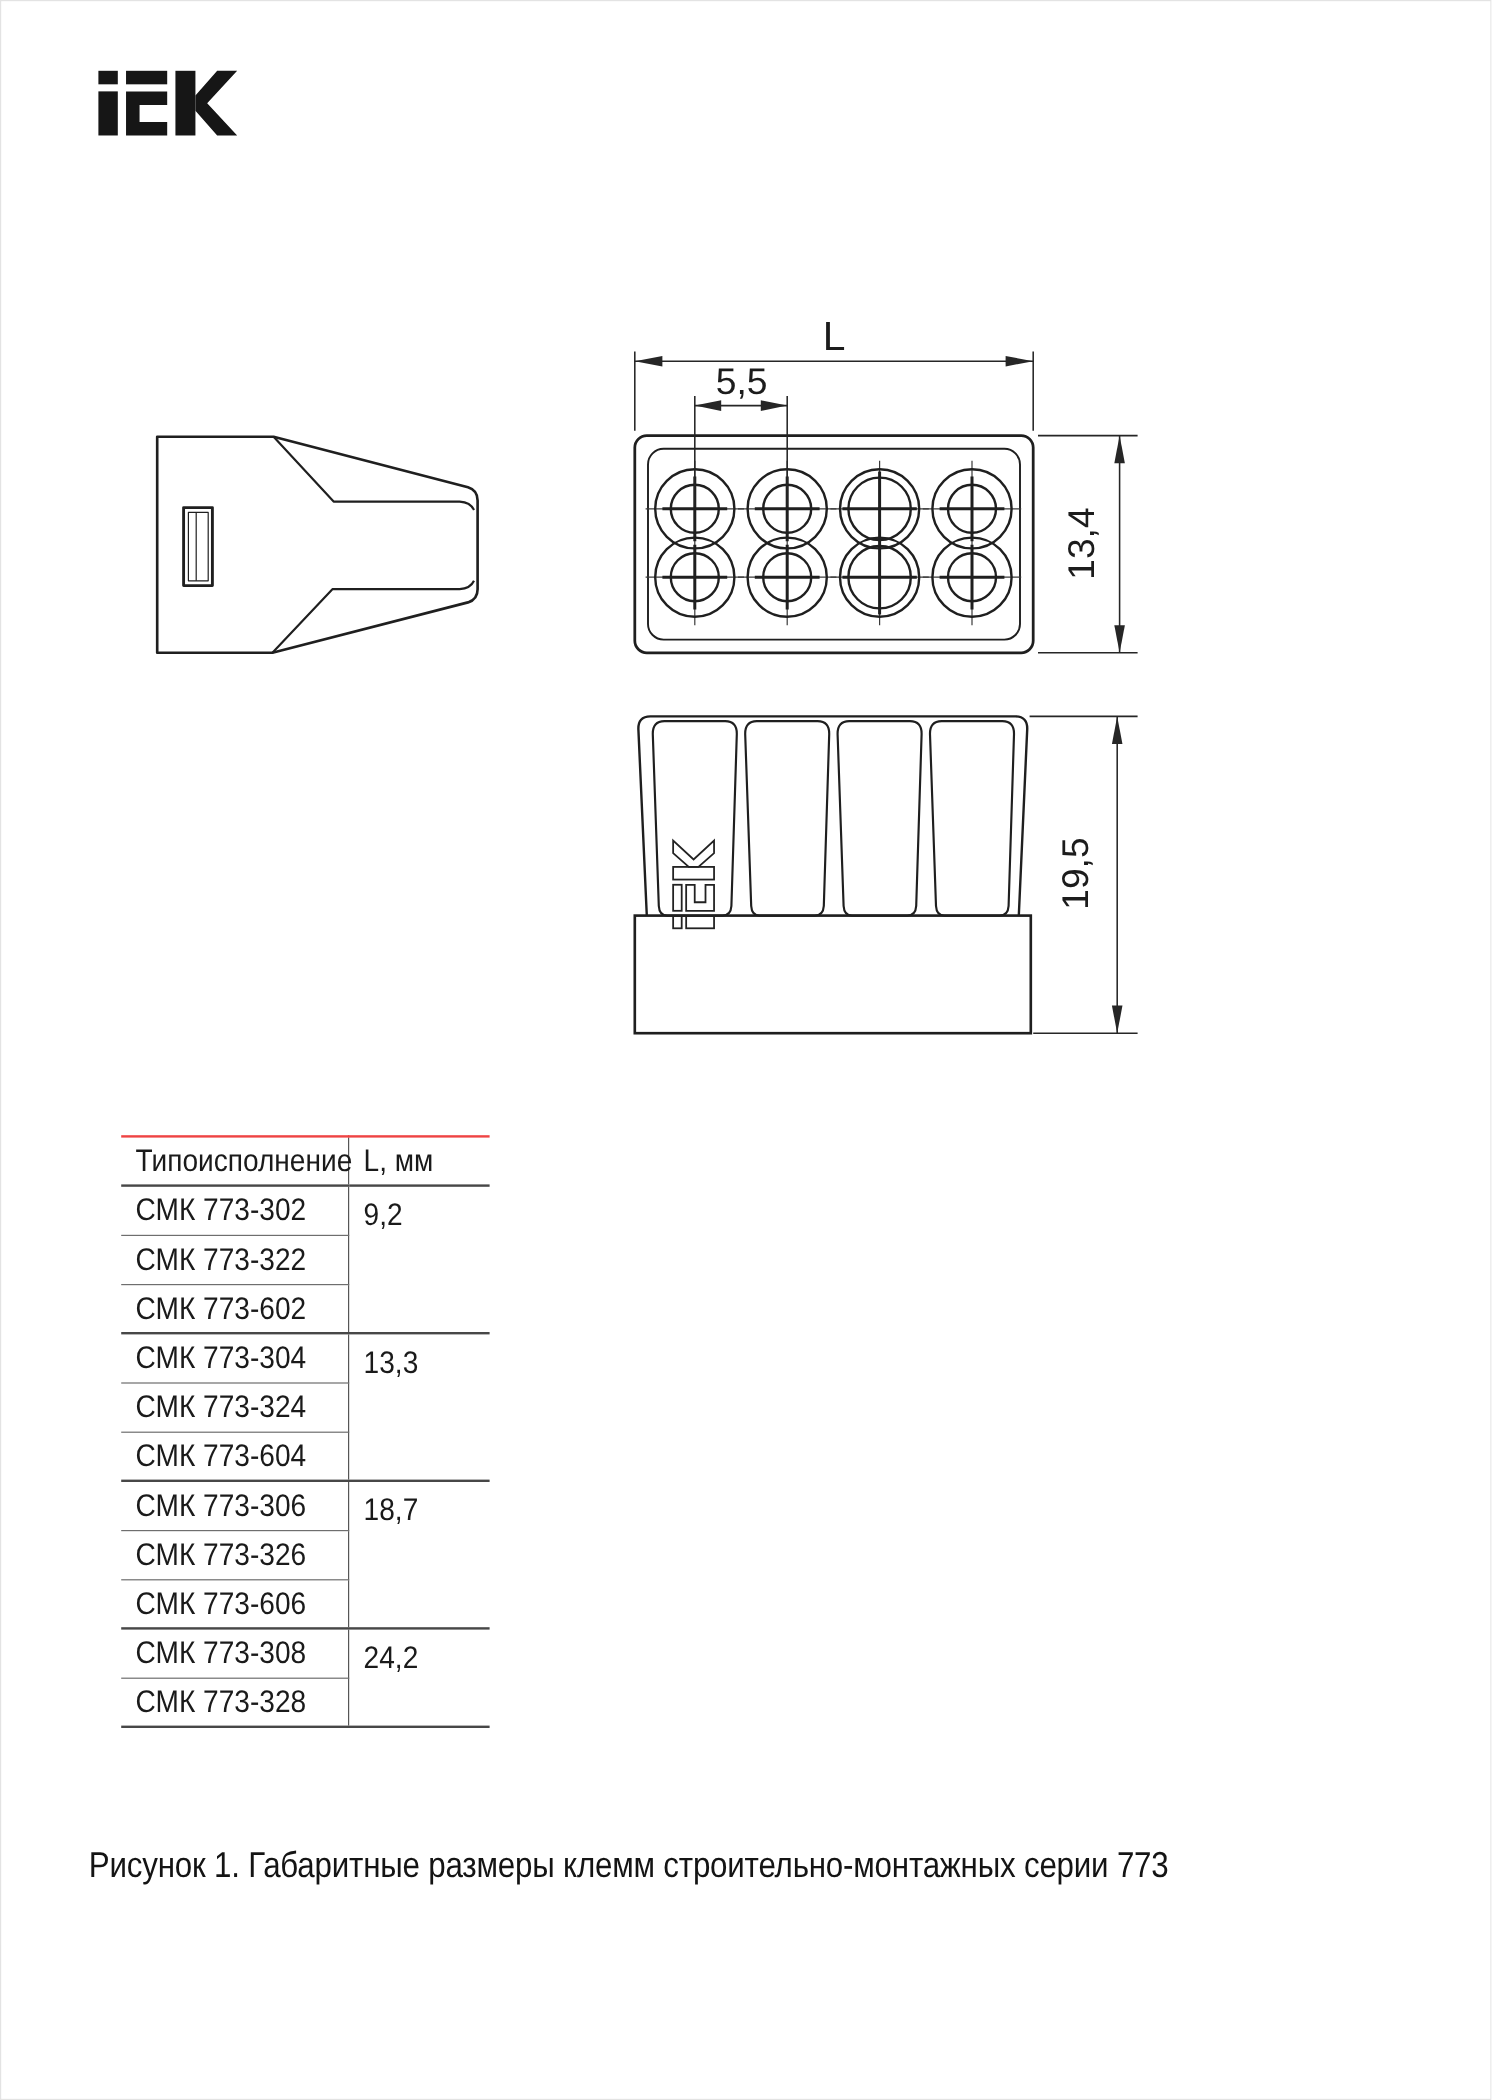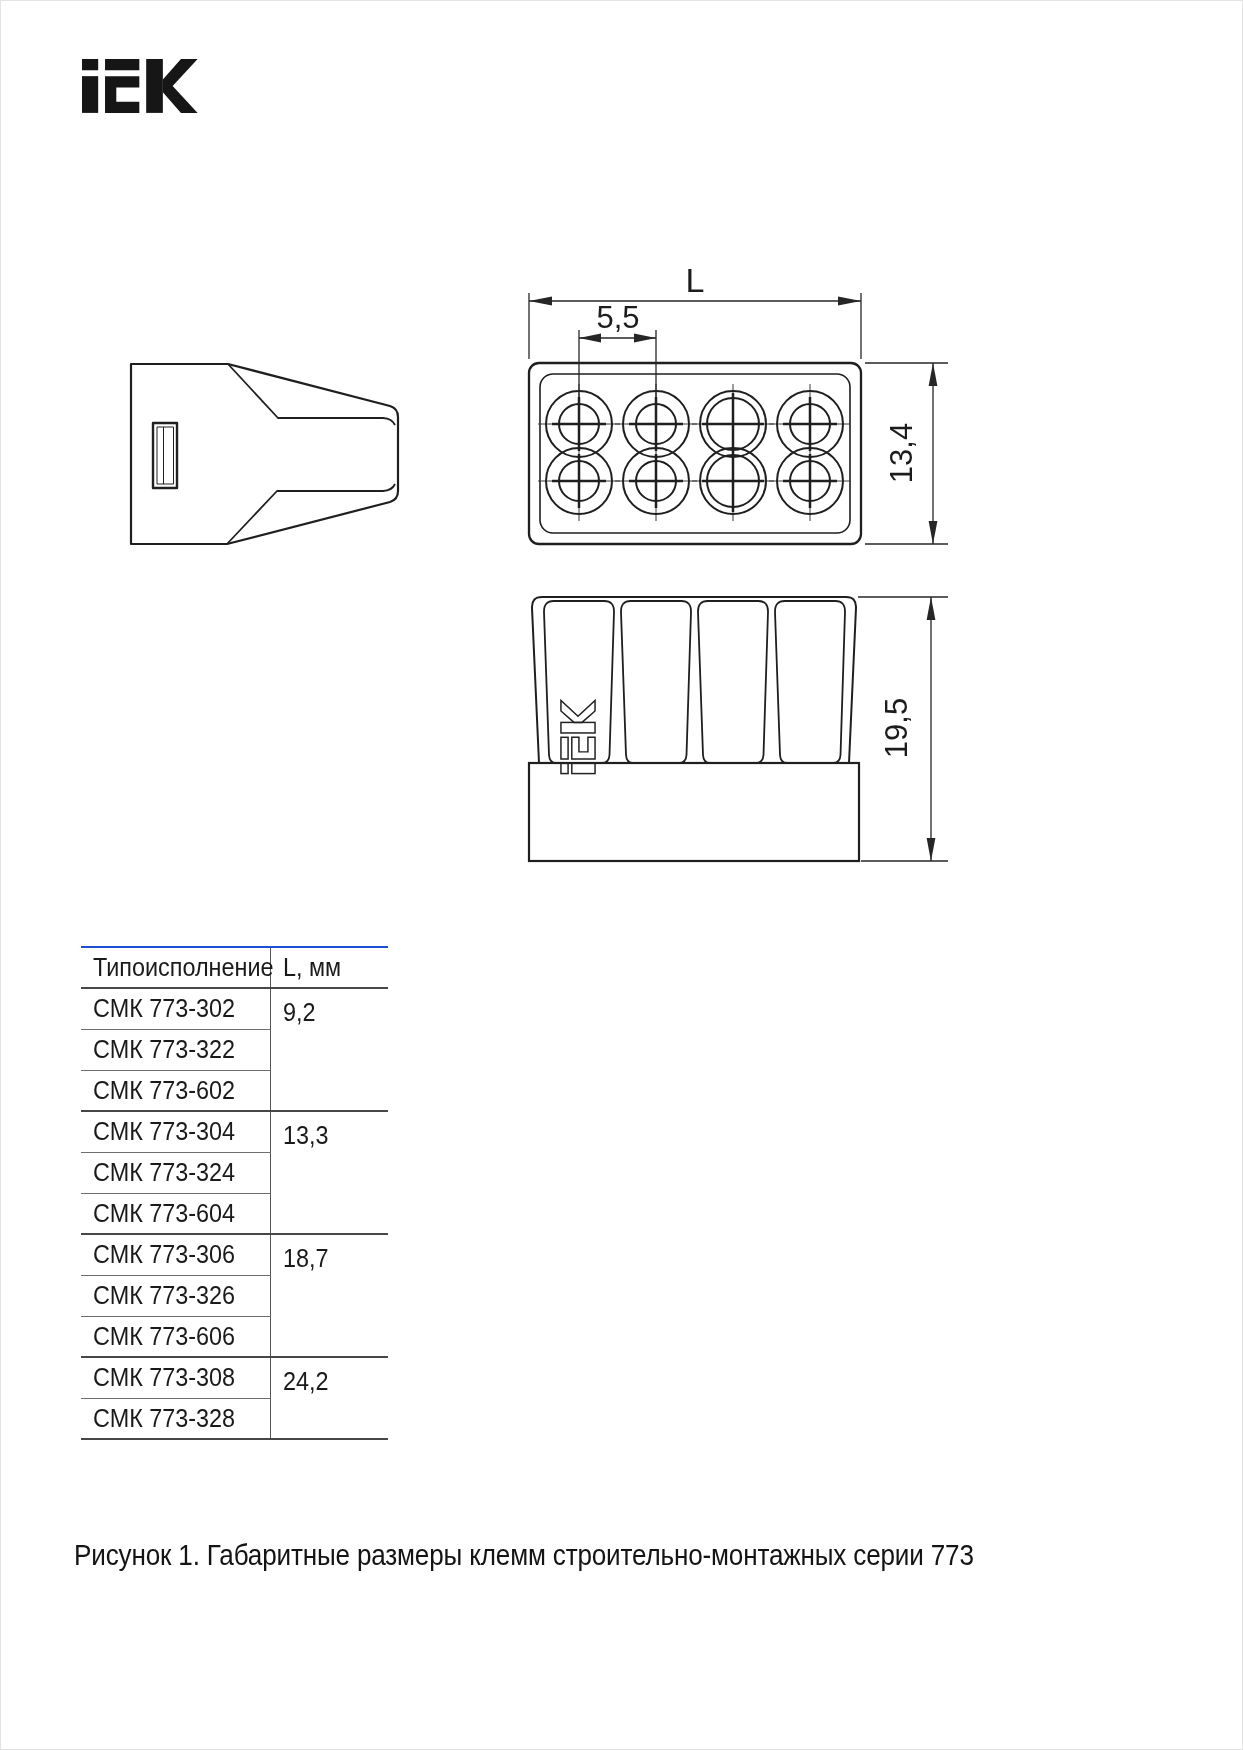--- a/index.html
+++ b/index.html
@@ -5,23 +5,23 @@
   html,body{margin:0;padding:0;background:#fff;}
   #page{
     position:relative;width:1243px;height:1750px;background:#ffffff;
     font-family:"Liberation Sans","DejaVu Sans",sans-serif;color:#161616;
     box-sizing:border-box;border:1px solid #e3e3e3;overflow:hidden;
   }
   svg text{font-family:"Liberation Sans","DejaVu Sans",sans-serif;fill:#1c1c1c;}
   .cond{display:inline-block;transform:scaleX(.9);transform-origin:0 50%;white-space:nowrap;}
   
   #spec-table{
-    position:absolute;left:80px;top:945px;width:307px;
+    position:absolute;left:100px;top:945px;width:307px;
     border-collapse:collapse;table-layout:fixed;
-    border-top:2px solid #1d4ed8;
+    border-top:2px solid #ef4444;
     font-size:26px;color:#1a1a1a;
   }
   #spec-table col.c1{width:189px;}
   #spec-table col.c2{width:118px;}
   #spec-table th, #spec-table td{
     font-weight:normal;text-align:left;vertical-align:middle;
     height:41px;padding:0 0 0 12px;box-sizing:border-box;
   }
   #spec-table th{border-bottom:2px solid #474747;}
   #spec-table th.h1{border-right:1.6px solid #565656;}

